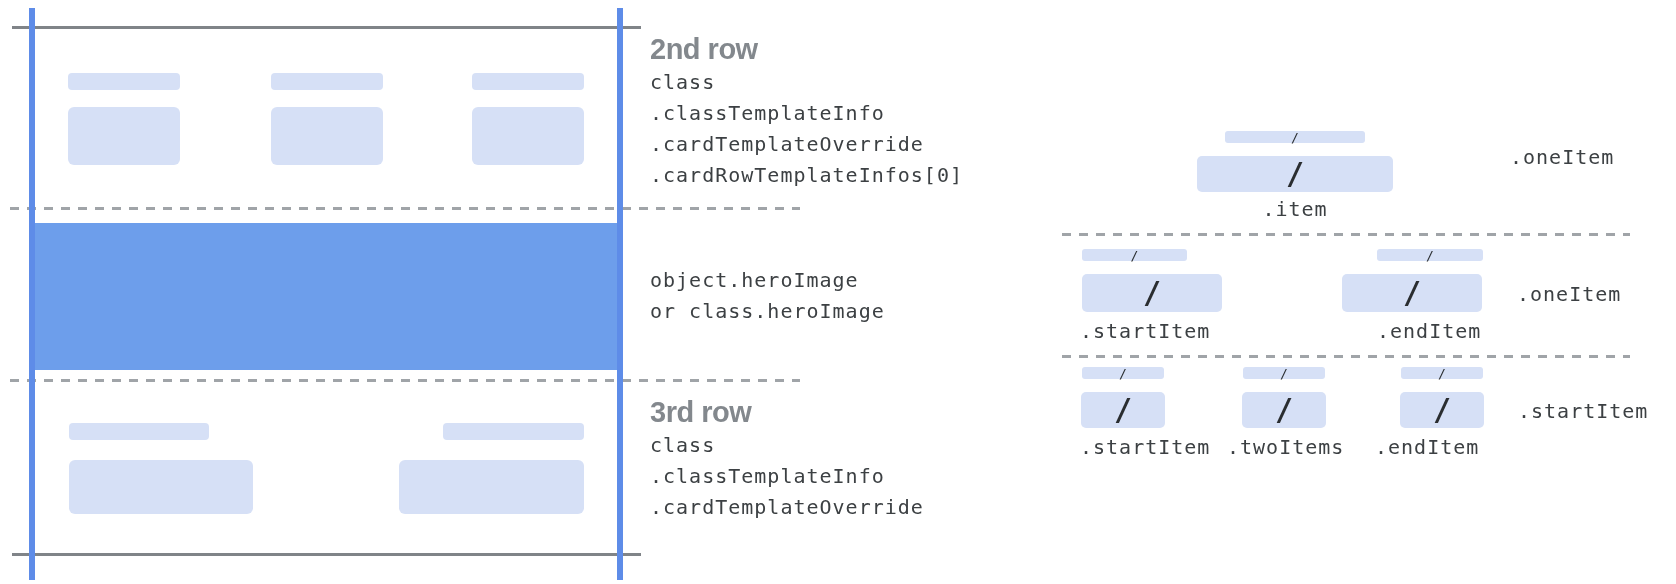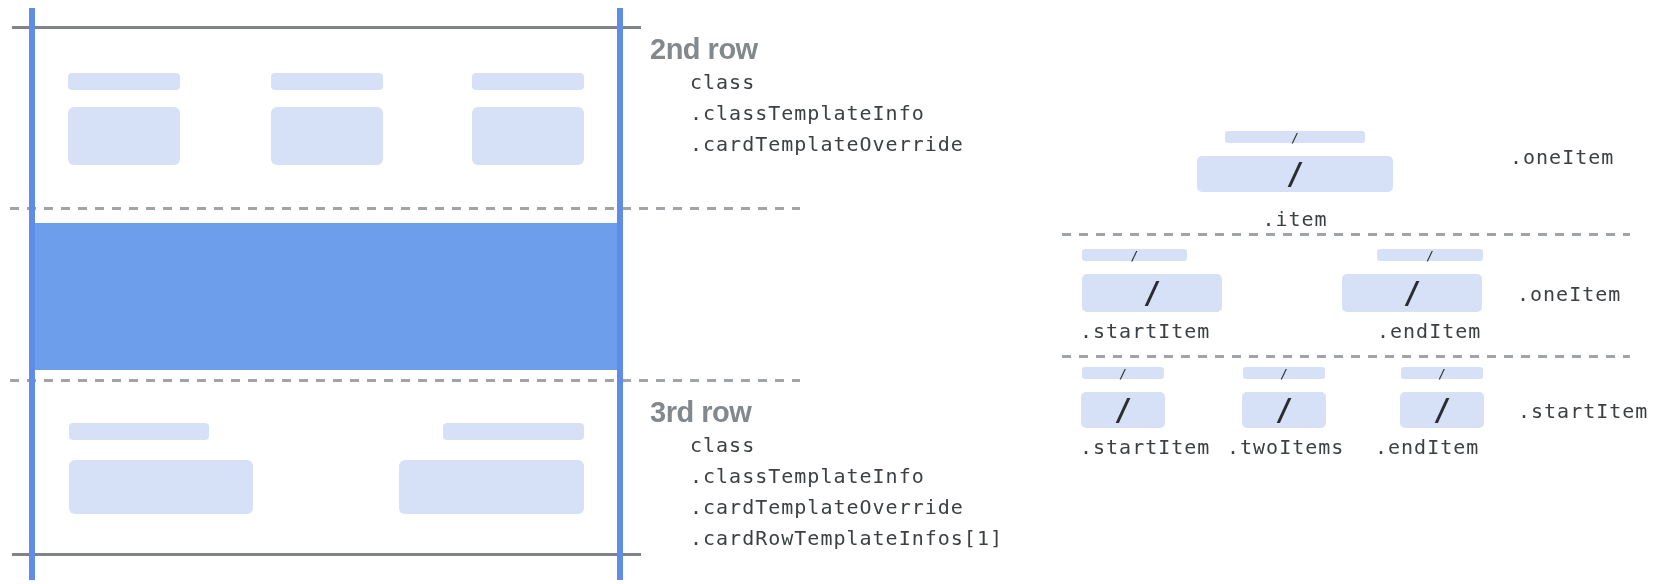--- a/index.html
+++ b/index.html
@@ -28,21 +28,21 @@
   
   .title{
     position:absolute;color:#83888d;font-weight:700;font-size:29px;line-height:1.1;
     letter-spacing:-0.5px;white-space:nowrap;z-index:2;
   }
   .code{
     position:absolute;color:#3c4043;z-index:2;white-space:nowrap;
     font-family:"DejaVu Sans Mono","Liberation Mono",monospace;
     font-size:20px;letter-spacing:1px;
   }
-  .code .ln{height:31px;line-height:24px;margin-left:40px;}
+  .code .ln{height:31px;line-height:24px;}
   .clabel{
     position:absolute;color:#3c4043;z-index:2;white-space:nowrap;
     font-family:"DejaVu Sans Mono","Liberation Mono",monospace;
     font-size:20px;letter-spacing:1px;line-height:22px;
   }
   .centered{text-align:center;}
 </style>
 </head>
 <body>
 
@@ -67,42 +67,46 @@
   <div class="lbar" style="left:69px;top:423px;width:140px"></div>
   <div class="bbox" style="left:69px;top:460px;width:184px;height:54px"></div>
   <div class="lbar" style="left:443px;top:423px;width:141px"></div>
   <div class="bbox" style="left:399px;top:460px;width:185px;height:54px"></div>
 
   <div class="title" style="left:650px;top:34px">2nd row</div>
   <div class="code" style="left:650px;top:70px">
     <div class="ln">class</div>
     <div class="ln">.classTemplateInfo</div>
     <div class="ln">.cardTemplateOverride</div>
+    <div class="ln">.cardRowTemplateInfos[0]</div>
   </div>
 
+  <div class="code" style="left:650px;top:268px">
+    <div class="ln">object.heroImage</div>
+    <div class="ln">or class.heroImage</div>
+  </div>
 
   <div class="title" style="left:650px;top:397px">3rd row</div>
   <div class="code" style="left:650px;top:433px">
     <div class="ln">class</div>
     <div class="ln">.classTemplateInfo</div>
     <div class="ln">.cardTemplateOverride</div>
-    <div class="ln">.cardRowTemplateInfos[1]</div>
   </div>
 
   <div class="dash" style="left:1062px;top:233px;width:568px"></div>
   <div class="dash" style="left:1062px;top:355px;width:568px"></div>
 
   <div class="sbar" style="left:1225px;top:131px;width:140px">
     <span class="s-slash">/</span>
   </div>
   <div class="gbar" style="left:1197px;top:156px;width:196px">
     <span class="b-slash">/</span>
   </div>
   <div class="clabel" style="left:1510px;top:146px">.oneItem</div>
-  <div class="clabel centered" style="left:1197px;top:208px;width:196px">.item</div>
+  <div class="clabel centered" style="left:1197px;top:198px;width:196px">.item</div>
 
   <div class="sbar" style="left:1082px;top:249px;width:105px">
     <span class="s-slash">/</span>
   </div>
   <div class="sbar" style="left:1377px;top:249px;width:106px">
     <span class="s-slash">/</span>
   </div>
   <div class="gbar" style="left:1082px;top:274px;width:140px;height:38px">
     <span class="b-slash">/</span>
   </div>

